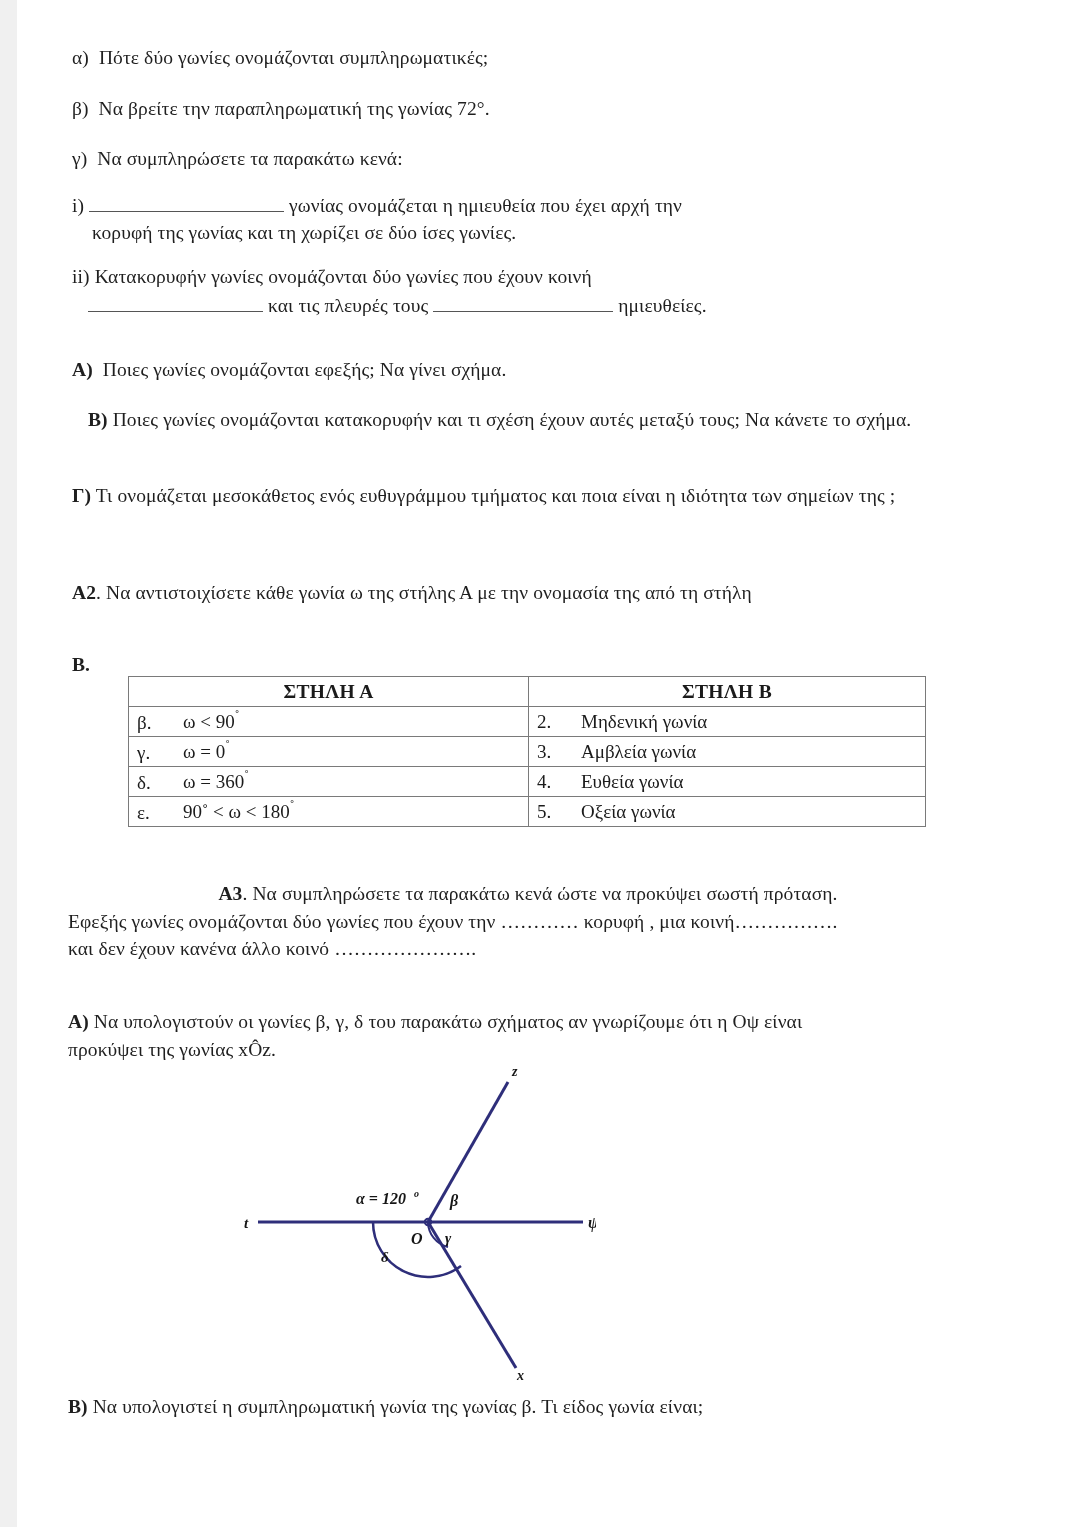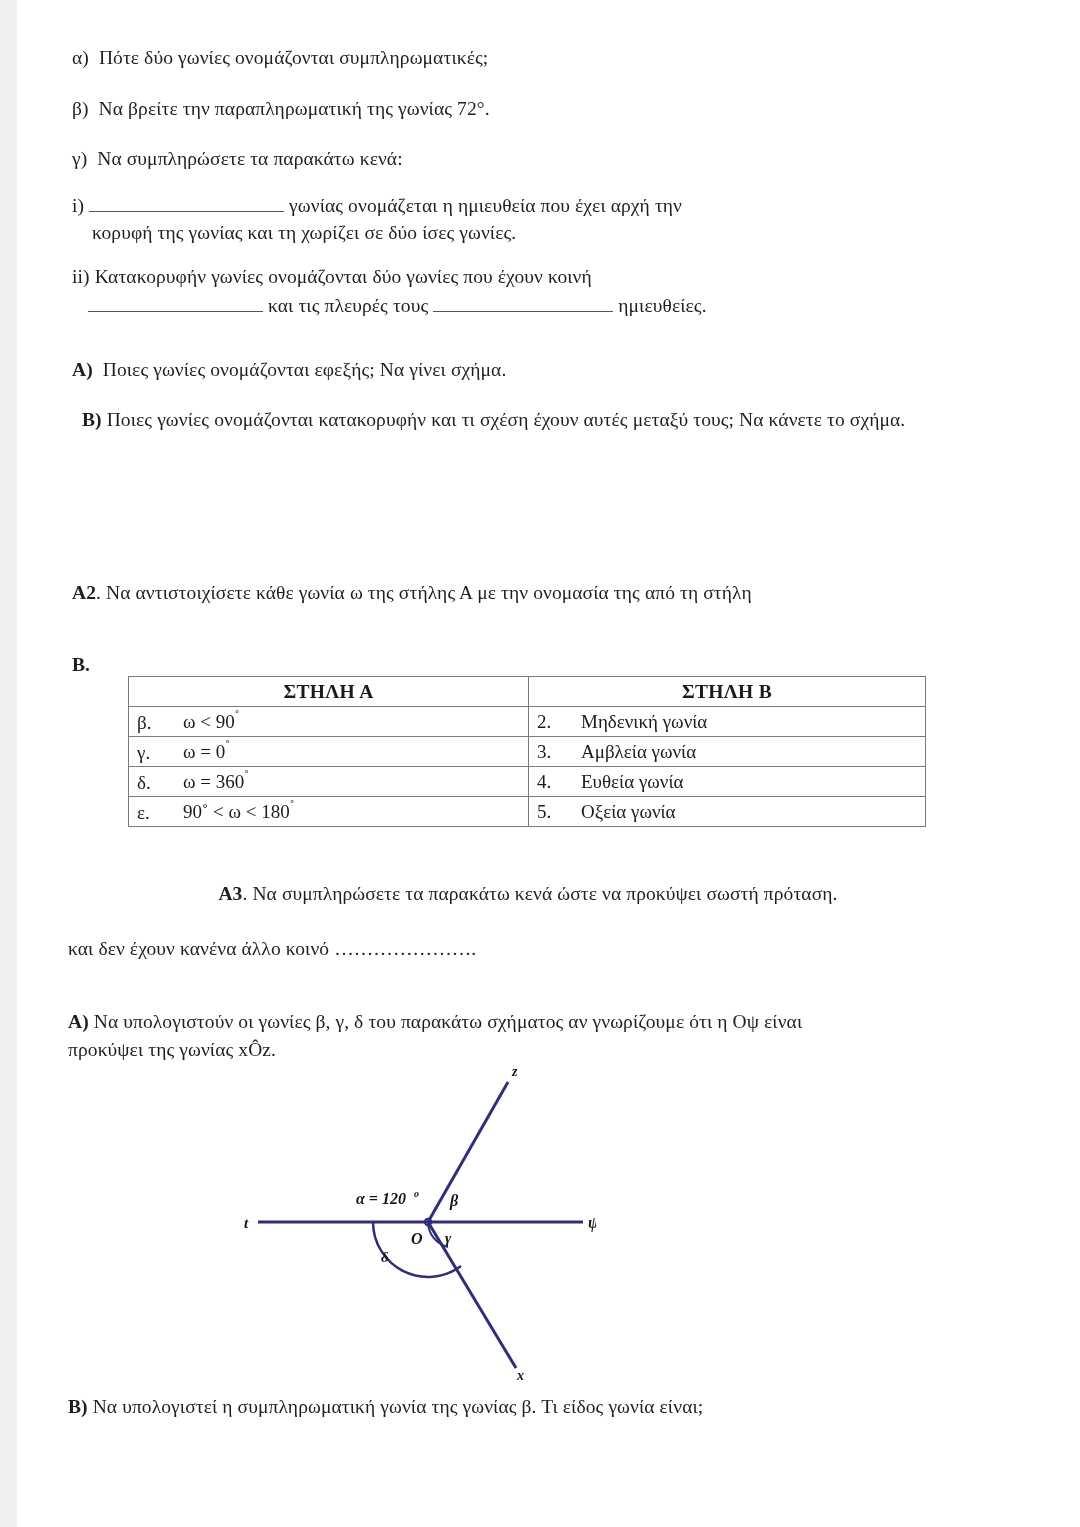--- a/index.html
+++ b/index.html
@@ -131,25 +131,29 @@
       <span class="bold-lead">Α)</span>&nbsp;&nbsp;<span>Ποιες γωνίες ονομάζονται εφεξής;  Να γίνει σχήμα.</span>
     </div>
 
     <div class="q" style="left:88px; top:291px; width:900px;">
       <span class="blank b175"></span>
       <span>και τις πλευρές τους</span>
       <span class="blank b180"></span>
       <span>ημιευθείες.</span>
     </div>
 
-    <div class="q" style="left:82px; top:405px; width:870px;">
+    <div class="q" style="left:88px; top:405px; width:870px;">
       <span class="bold-lead">Β)</span>
       <span>Ποιες γωνίες ονομάζονται κατακορυφήν  και τι σχέση έχουν αυτές μεταξύ τους; Να κάνετε το σχήμα.</span>
     </div>
 
+    <div class="q" style="left:72px; top:481px; width:870px;">
+      <span class="bold-lead">Γ)</span>
+      <span>Τι ονομάζεται μεσοκάθετος ενός ευθυγράμμου τμήματος και ποια είναι η ιδιότητα των σημείων της ;</span>
+    </div>
 
     <div class="q" style="left:72px; top:578px; width:900px;">
       <span class="bold-lead">Α2</span><span>. Να αντιστοιχίσετε κάθε γωνία ω της στήλης Α με την ονομασία της από τη στήλη</span>
     </div>
     <div class="q bold-lead" style="left:72px; top:650px;">Β.</div>
 
     <table class="match-table">
       <thead>
         <tr>
           <th class="colA">ΣΤΗΛΗ Α</th>
@@ -172,20 +176,21 @@
         <tr>
           <td><span class="lbl-cell">ε.</span><span>90˚ &lt; ω &lt; 180</span><span class="deg">˚</span></td>
           <td><span class="num-cell">5.</span><span>Οξεία γωνία</span></td>
         </tr>
       </tbody>
     </table>
 
     <div class="q" style="left:78px; top:879px; width:900px;text-align:center;">
       <span class="bold-lead">Α3</span><span>. Να συμπληρώσετε τα παρακάτω κενά ώστε να προκύψει σωστή πρόταση.</span>
     </div>
+    <div class="q" style="left:68px; top:907px; width:900px;">Εφεξής γωνίες ονομάζονται δύο γωνίες που έχουν την ………… κορυφή  , μια κοινή…………….</div>
     <div class="q" style="left:68px; top:934px; width:900px;">και δεν έχουν κανένα άλλο κοινό ………………….</div>
 
     <div class="q" style="left:68px; top:1007px; width:880px;">
       <span class="bold-lead">Α)</span>
       <span>Να υπολογιστούν οι γωνίες β, γ, δ του παρακάτω σχήματος αν γνωρίζουμε ότι η Οψ είναι</span>
     </div>
     <div class="q" style="left:68px; top:1035px; width:880px;">προκύψει της  γωνίας  xÔz.</div>
 
     <div class="figure-wrap">
       <svg width="360" height="330" viewBox="0 0 360 330" xmlns="http://www.w3.org/2000/svg">

